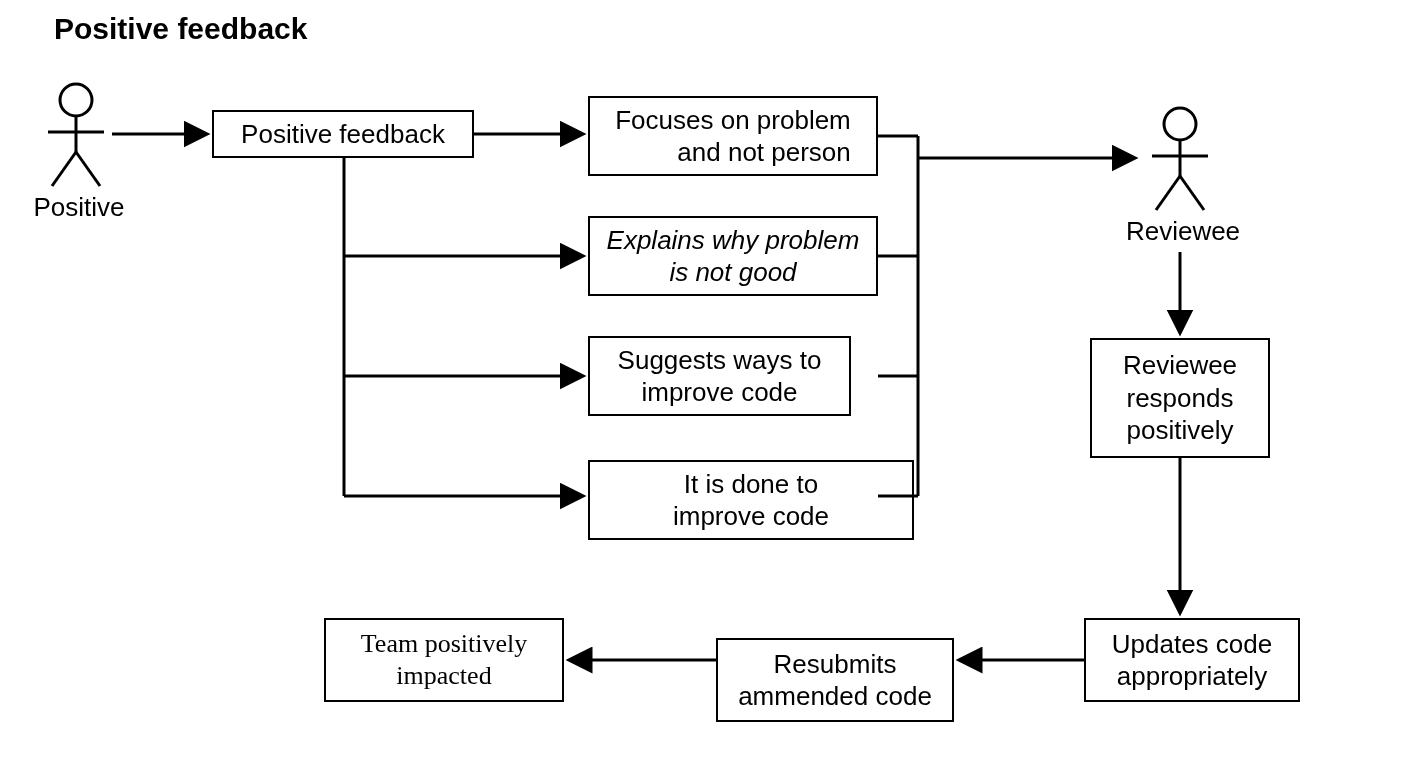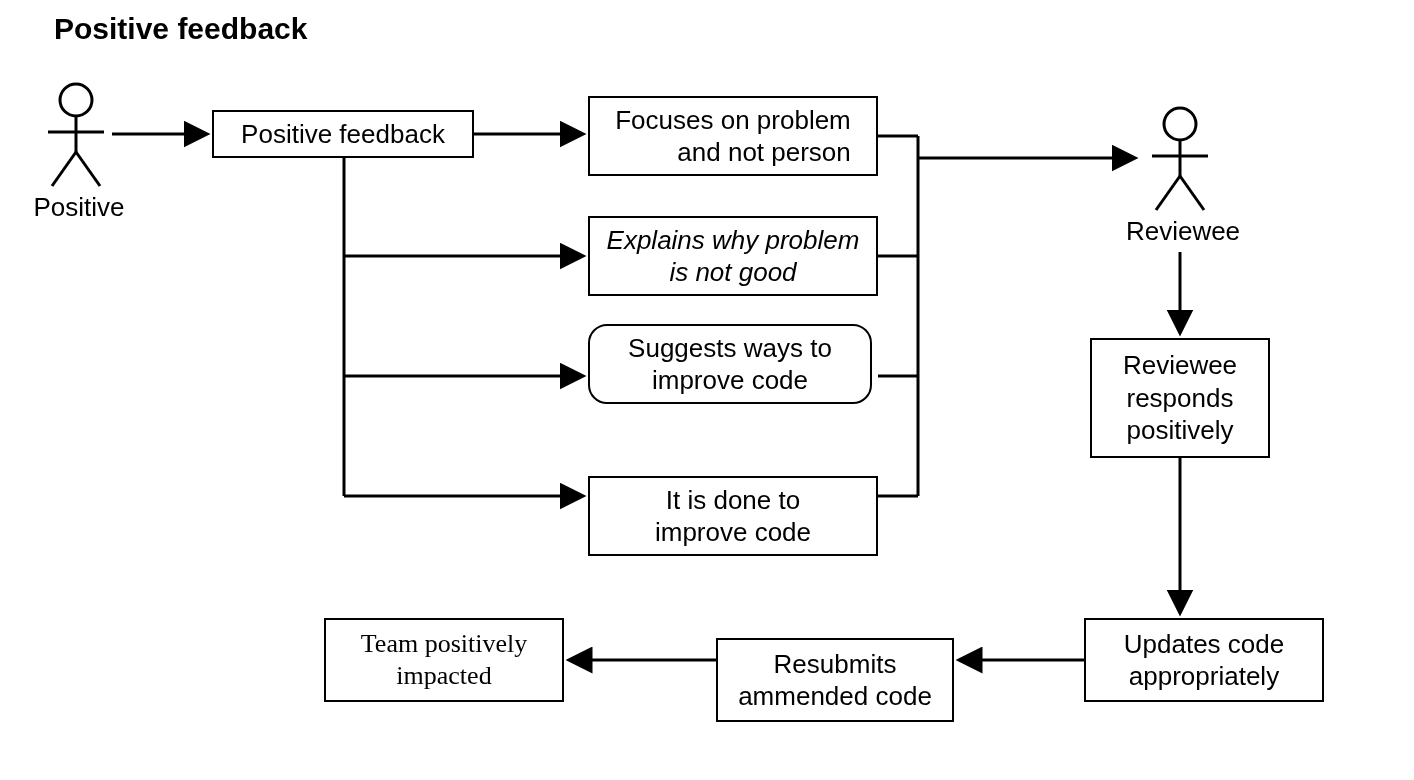--- a/index.html
+++ b/index.html
@@ -64,25 +64,25 @@
   <line x1="12" y1="50" x2="68" y2="50" stroke="#000" stroke-width="3"></line>
   <line x1="40" y1="70" x2="16" y2="104" stroke="#000" stroke-width="3"></line>
   <line x1="40" y1="70" x2="64" y2="104" stroke="#000" stroke-width="3"></line>
 </svg>
 <div class="label" style="left:1118px;top:216px;width:130px;">Reviewee</div>
 
 <div class="box" style="left:212px;top:110px;width:262px;height:48px;">Positive feedback</div>
 
 <div class="box" style="left:588px;top:96px;width:290px;height:80px;text-align:right;">Focuses on problem<br>and not person</div>
 <div class="box" style="left:588px;top:216px;width:290px;height:80px;font-style:italic;">Explains why problem<br>is not good</div>
-<div class="box" style="left:588px;top:324px;width:284px;height:80px;border-radius:19px;">Suggests ways to<br>improve code</div>
-<div class="box" style="left:588px;top:476px;width:290px;height:80px;">It is done to<br>improve code</div>
+<div class="box" style="left:588px;top:336px;width:263px;height:80px;">Suggests ways to<br>improve code</div>
+<div class="box" style="left:588px;top:460px;width:326px;height:80px;">It is done to<br>improve code</div>
 
 <div class="box" style="left:1090px;top:338px;width:180px;height:120px;">Reviewee<br>responds<br>positively</div>
-<div class="box" style="left:1084px;top:618px;width:240px;height:84px;">Updates code<br>appropriately</div>
+<div class="box" style="left:1084px;top:618px;width:216px;height:84px;">Updates code<br>appropriately</div>
 <div class="box" style="left:716px;top:638px;width:238px;height:84px;">Resubmits<br>ammended code</div>
 <div class="box" style="left:324px;top:618px;width:240px;height:84px;font-family:Liberation Serif, serif;">Team positively<br>impacted</div>
 
 <svg class="overlay">
   <defs>
     <marker id="arrow" viewBox="0 0 12 12" refX="10" refY="6" markerWidth="9" markerHeight="9" orient="auto-start-reverse">
       <path d="M0,0 L12,6 L0,12 Z" fill="#000"></path>
     </marker>
   </defs>
 

